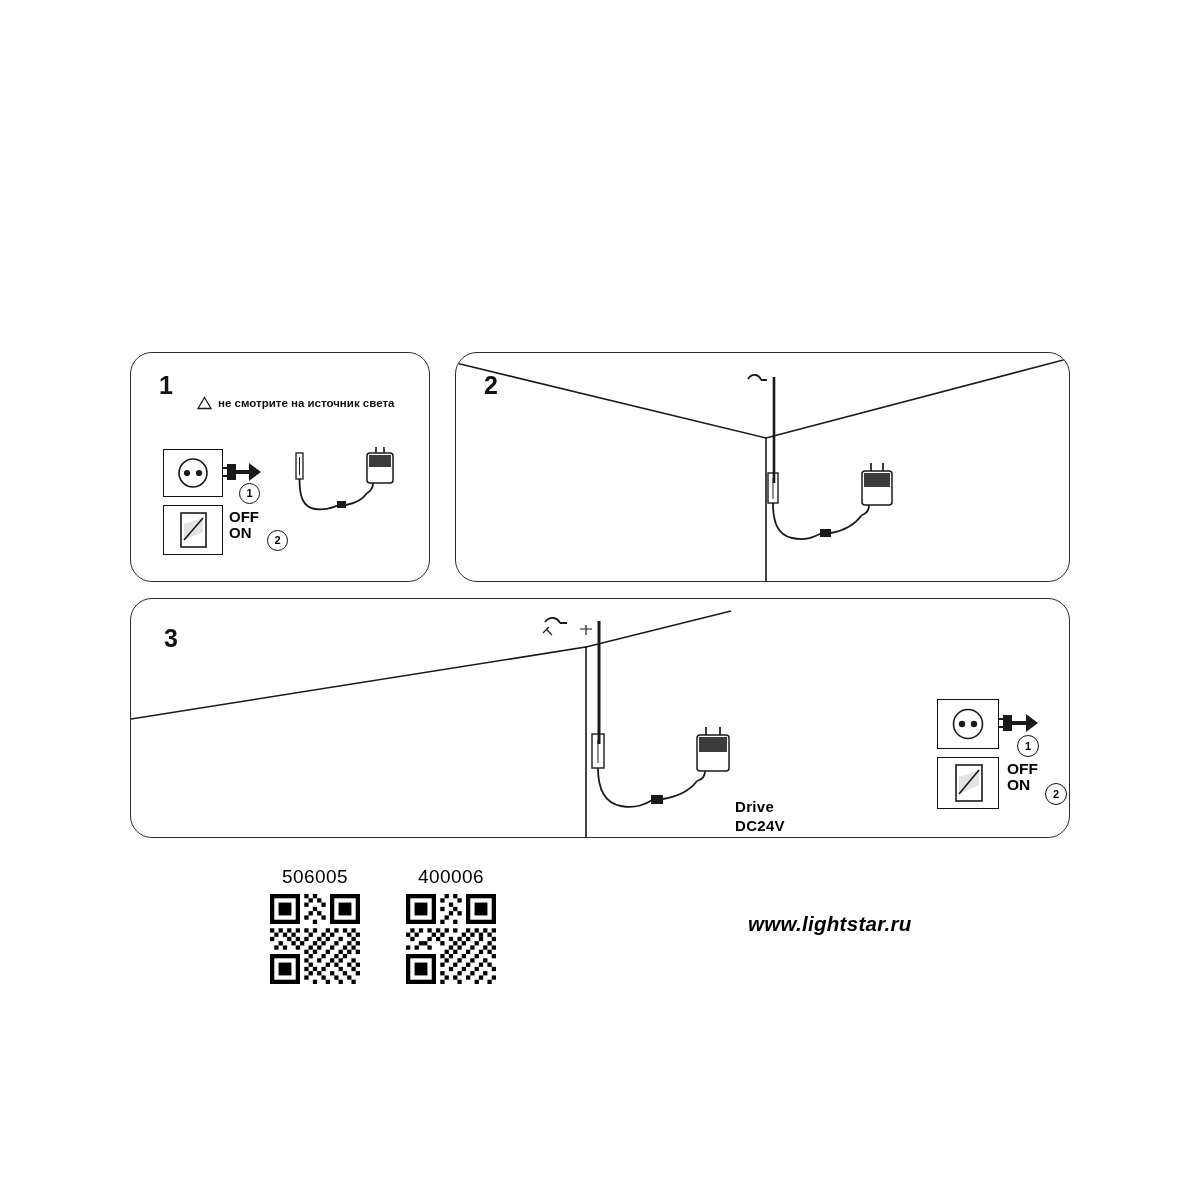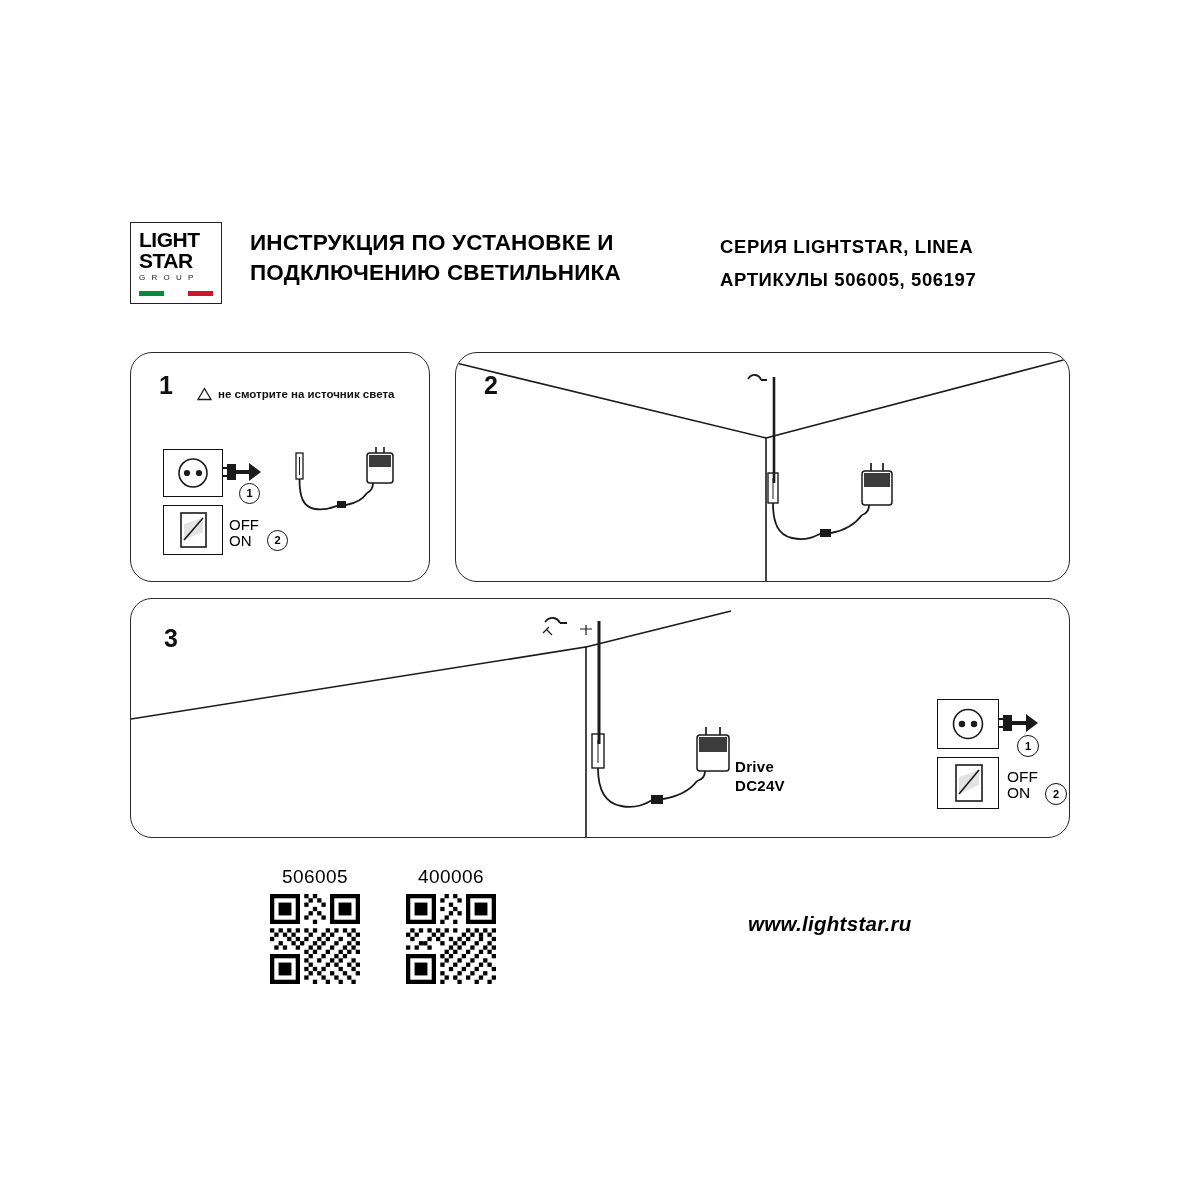--- a/index.html
+++ b/index.html
@@ -134,38 +134,38 @@
     background: #fff;
     font-size: 11px;
     font-weight: bold;
     display: flex;
     align-items: center;
     justify-content: center;
     line-height: 1;
   }
   .onoff {
     position: absolute;
-    font-weight: normal;
+    font-weight: bold;
     line-height: 1.05;
-    margin-top: 8px;
   }
 
   svg { display: block; }
   .stroke {
     fill: none;
     stroke: #1a1a1a;
   }
 
   
   .drive-label {
     position: absolute;
     font-size: 15px;
     font-weight: bold;
     line-height: 19px;
     letter-spacing: 0.3px;
+    margin-top: 40px;
   }
 
   
   .footer-codes {
     position: absolute;
     left: 250px;
     top: 866px;
     width: 300px;
   }
   .code-item {
@@ -193,45 +193,25 @@
     font-weight: bold;
     letter-spacing: 0.3px;
     font-style: italic;
   }
 </style>
 </head>
 <body>
 
 <div class="page">
 
-  <div class="header">
-
-    <div class="logo">
-      <div class="l1">LIGHT</div>
-      <div class="l2">STAR</div>
-      <div class="l3">G R O U P</div>
-      <div class="flag">
-        <i class="g"></i>
-          <i class="w"></i>
-          <i class="r"></i>
-      </div>
-    </div>
-
-    <div class="title">ИНСТРУКЦИЯ ПО УСТАНОВКЕ И ПОДКЛЮЧЕНИЮ СВЕТИЛЬНИКА</div>
-
-    <div class="series">
-      <div>СЕРИЯ LIGHTSTAR, LINEA</div>
-      <div>АРТИКУЛЫ 506005, 506197</div>
-    </div>
-  </div>
 
   <div class="panel" id="panel1">
     <div class="step-num" style="left:28px; top:18px;">1</div>
 
-    <div class="warn" style="left:66px; top:34px;">
+    <div class="warn" style="left:66px; top:43px;">
       <svg width="15" height="14" viewBox="0 0 15 14">
         <polygon class="stroke" points="7.5,1.5 14,12.5 1,12.5" stroke-width="1.3"></polygon>
       </svg>
       <span>не смотрите на источник света</span>
     </div>
 
     <div class="ctrlblock" style="left:32px; top:96px; width:105px; height:106px;">
 
       <div class="cellbox" style="position:absolute; left:0; top:0; width:60px; height:48px;">
         <svg width="58" height="46" viewBox="0 0 58 46">

